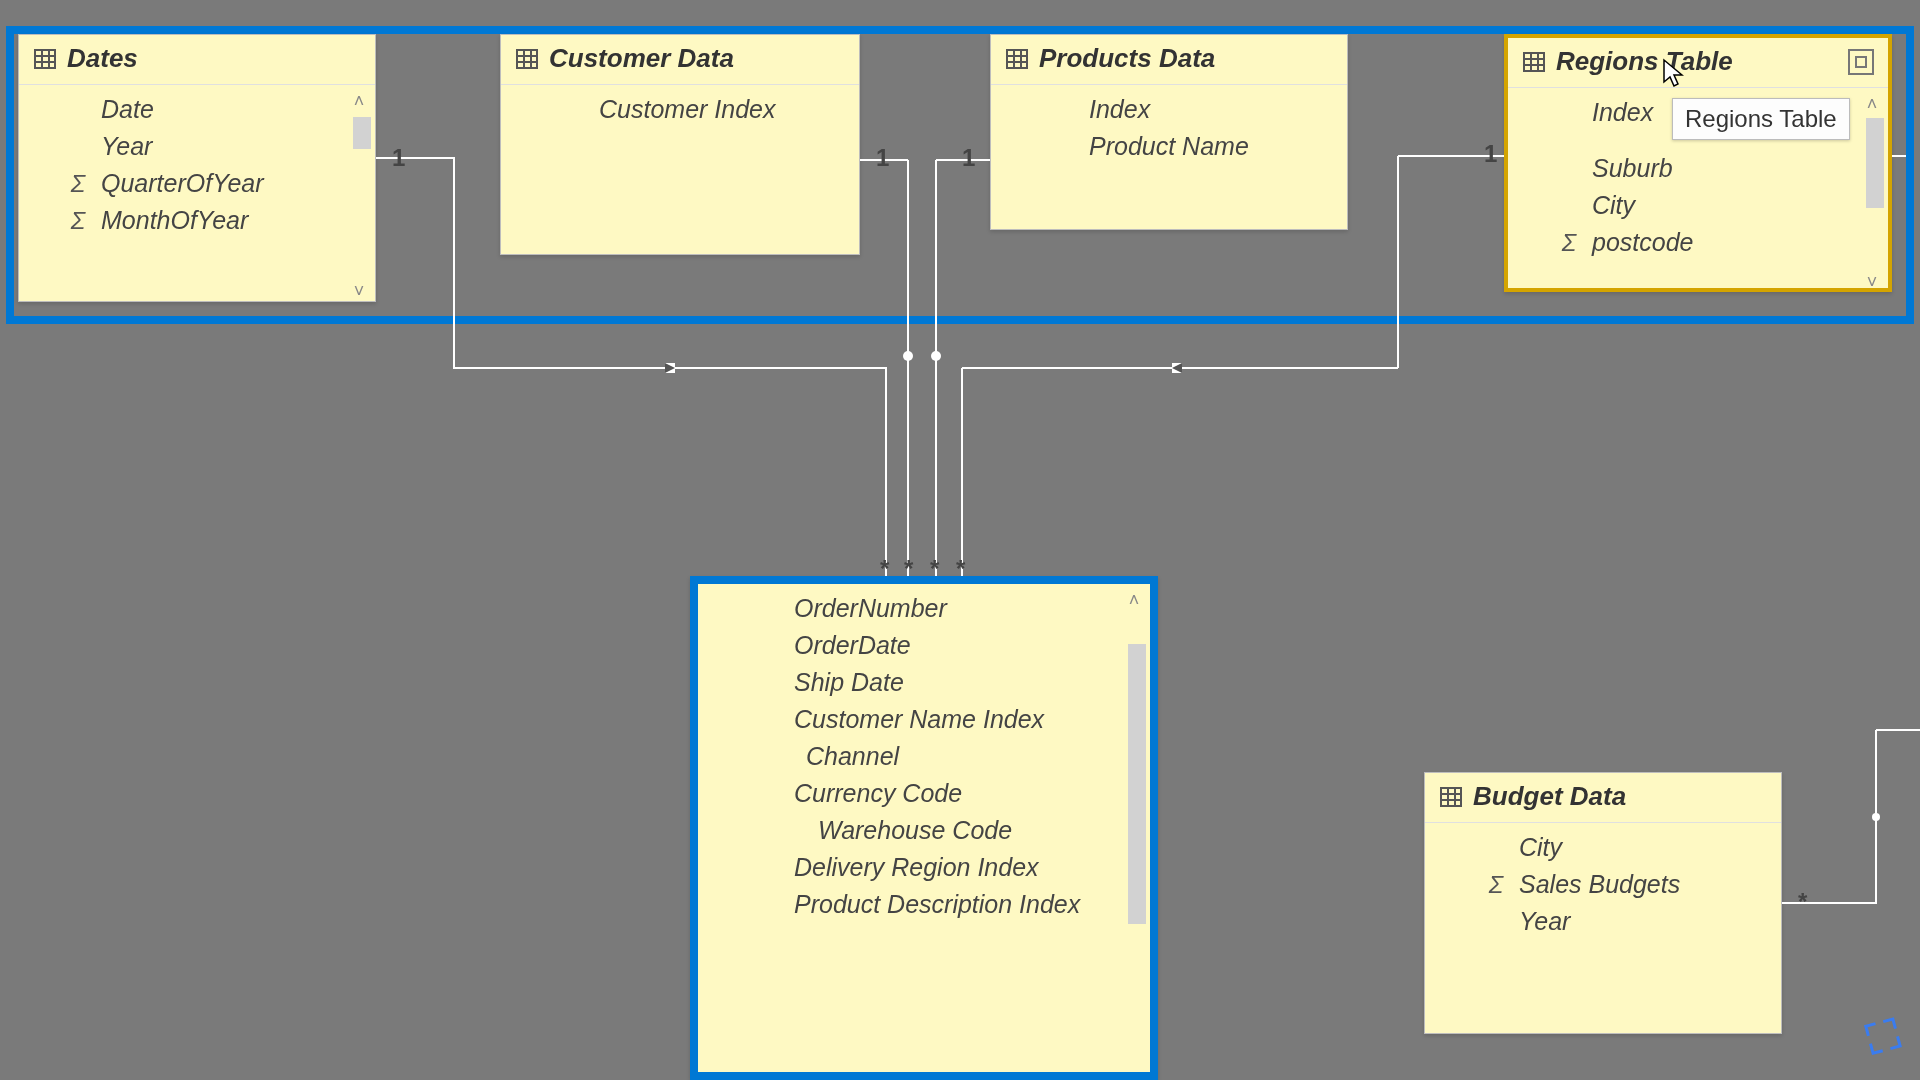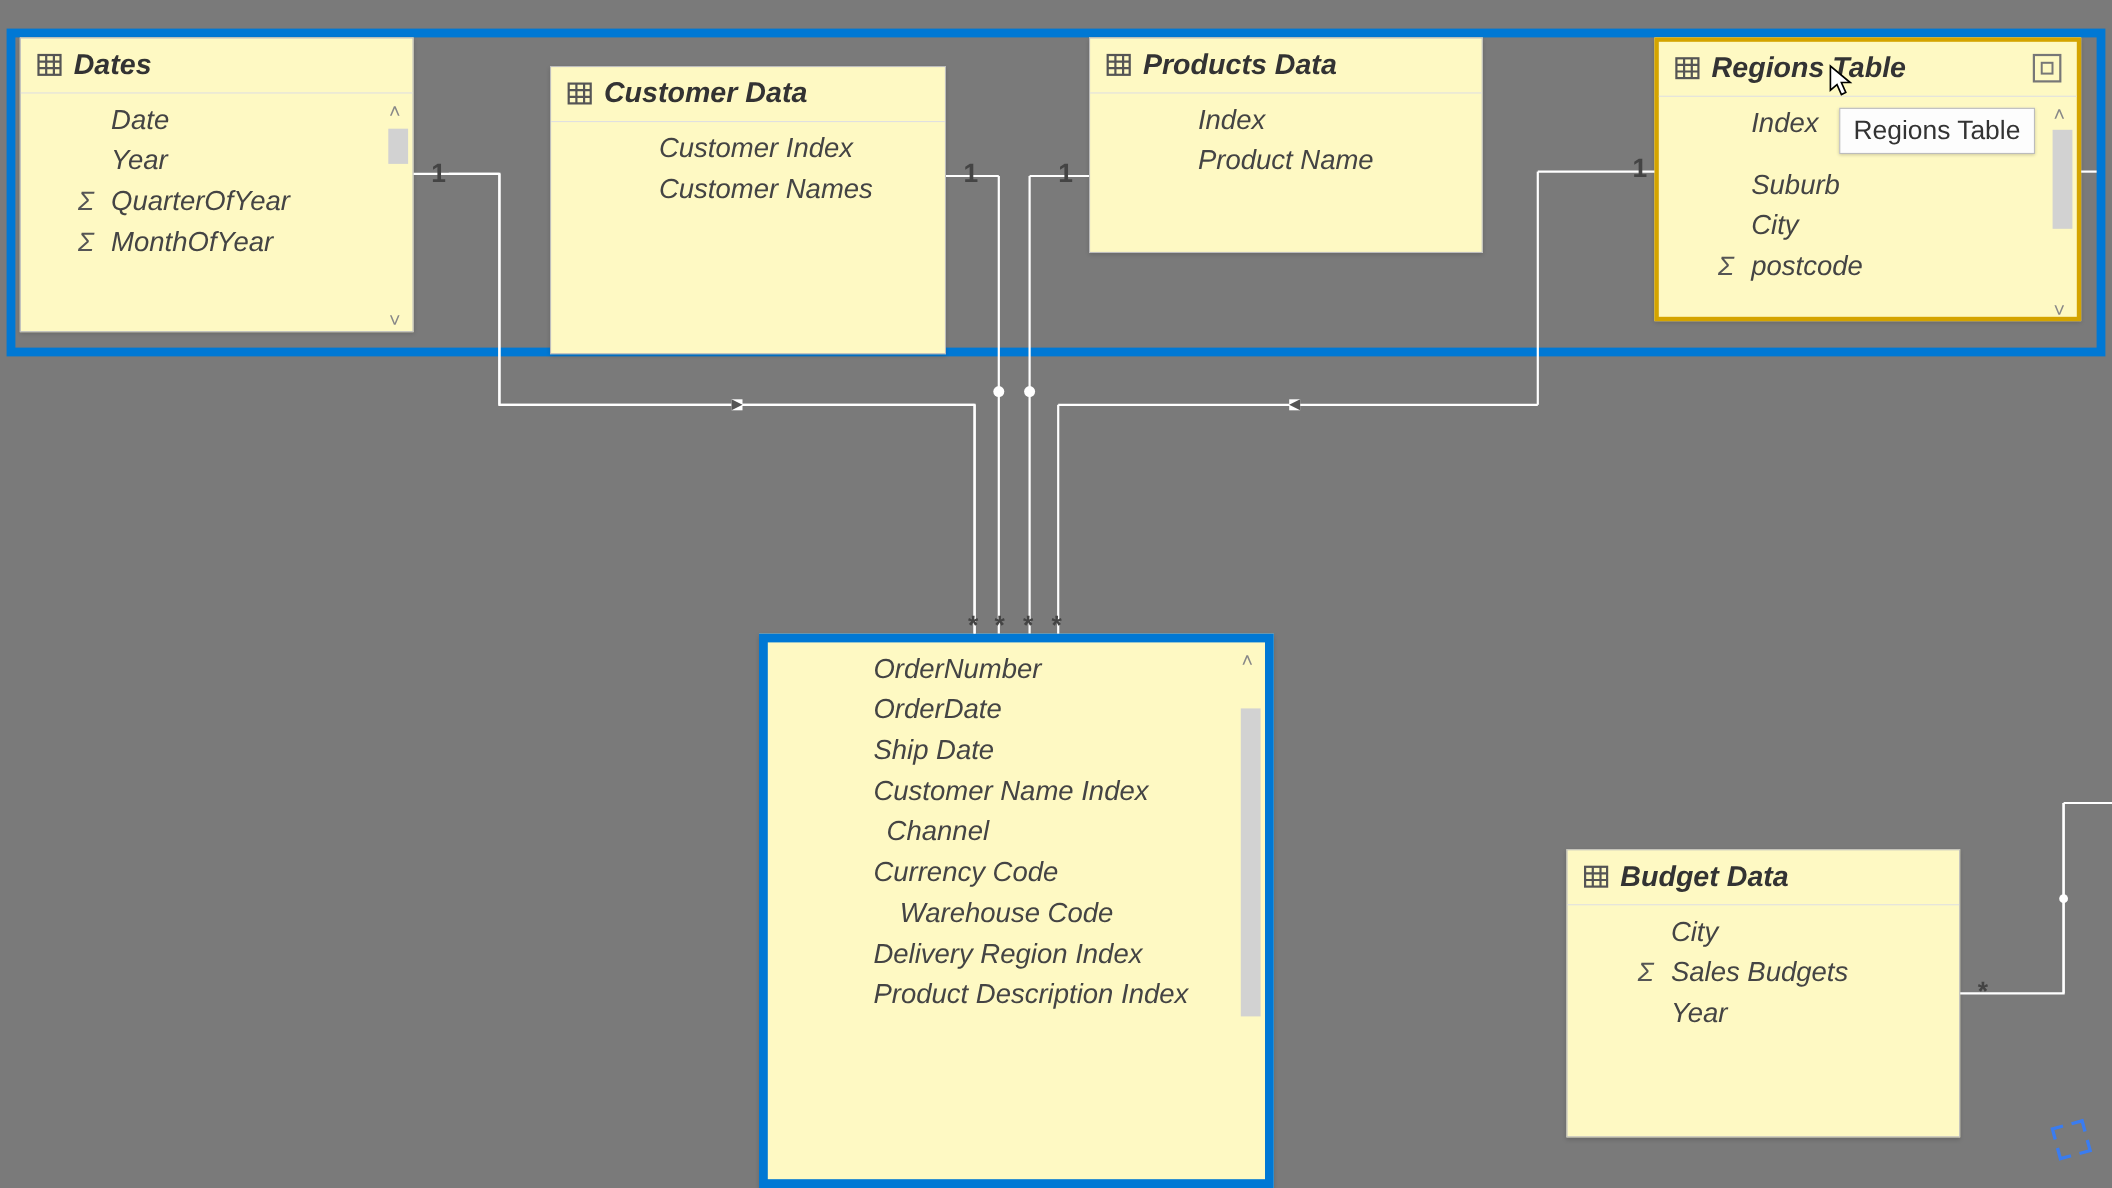--- a/index.html
+++ b/index.html
@@ -159,42 +159,38 @@
         </div>
         <div class="field-row" style="padding-left: 44px;">
           <span class="field-icon-slot sigma-icon"></span>
           <span>MonthOfYear</span>
         </div>
       </div>
     <div class="scroll-chevron scroll-down">˅</div>
   </div>
 </div>
 
-<div class="table-box" style="left:500px; top:34px; width:360px; height:262px;margin-top:26px;">
+<div class="table-box" style="left:500px; top:34px; width:360px; height:221px;">
   <div class="table-header">
     <span class="table-icon">
       <svg width="24" height="24" viewBox="0 0 24 24">
           <rect x="2" y="3" width="20" height="18" fill="none" stroke="#555" stroke-width="2"></rect>
           <line x1="2" y1="9" x2="22" y2="9" stroke="#555" stroke-width="2"></line>
           <line x1="2" y1="15" x2="22" y2="15" stroke="#555" stroke-width="2"></line>
           <line x1="9" y1="3" x2="9" y2="21" stroke="#555" stroke-width="2"></line>
           <line x1="16" y1="3" x2="16" y2="21" stroke="#555" stroke-width="2"></line>
         </svg>
     </span>
     <span>Customer Data</span>
   </div>
   <div class="table-body">
       <div id="customer-fields">
         <div class="field-row" style="padding-left: 60px;">
           <span class="field-icon-slot"></span>
           <span>Customer Index</span>
-        </div>
-        <div class="field-row" style="padding-left: 60px;">
-          <span class="field-icon-slot"></span>
-          <span>Customer Names</span>
         </div>
       </div>
     </div>
 </div>
 
 <div class="table-box" style="left:990px; top:34px; width:358px; height:196px;">
   <div class="table-header">
     <span class="table-icon">
       <svg width="24" height="24" viewBox="0 0 24 24">
           <rect x="2" y="3" width="20" height="18" fill="none" stroke="#555" stroke-width="2"></rect>

